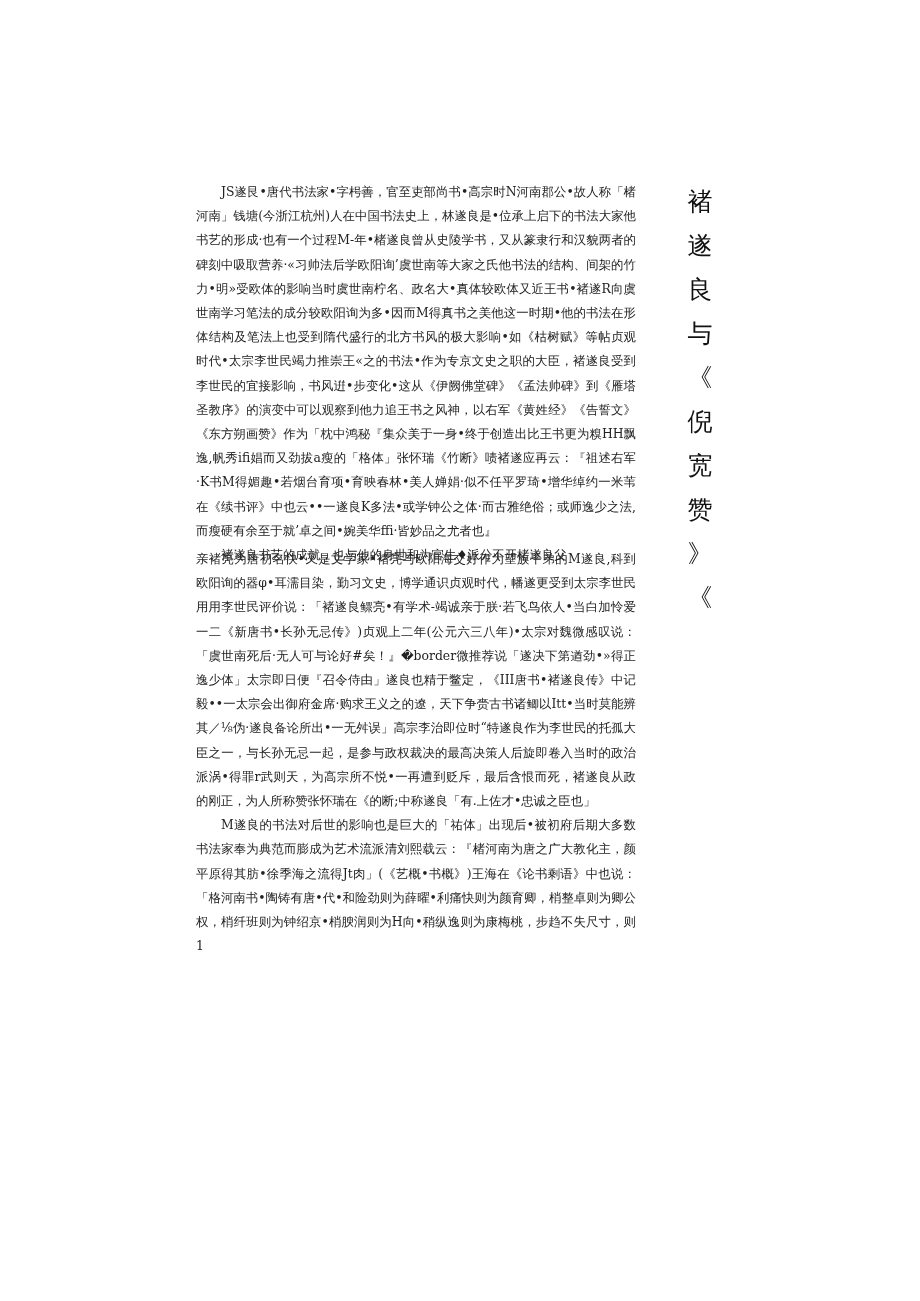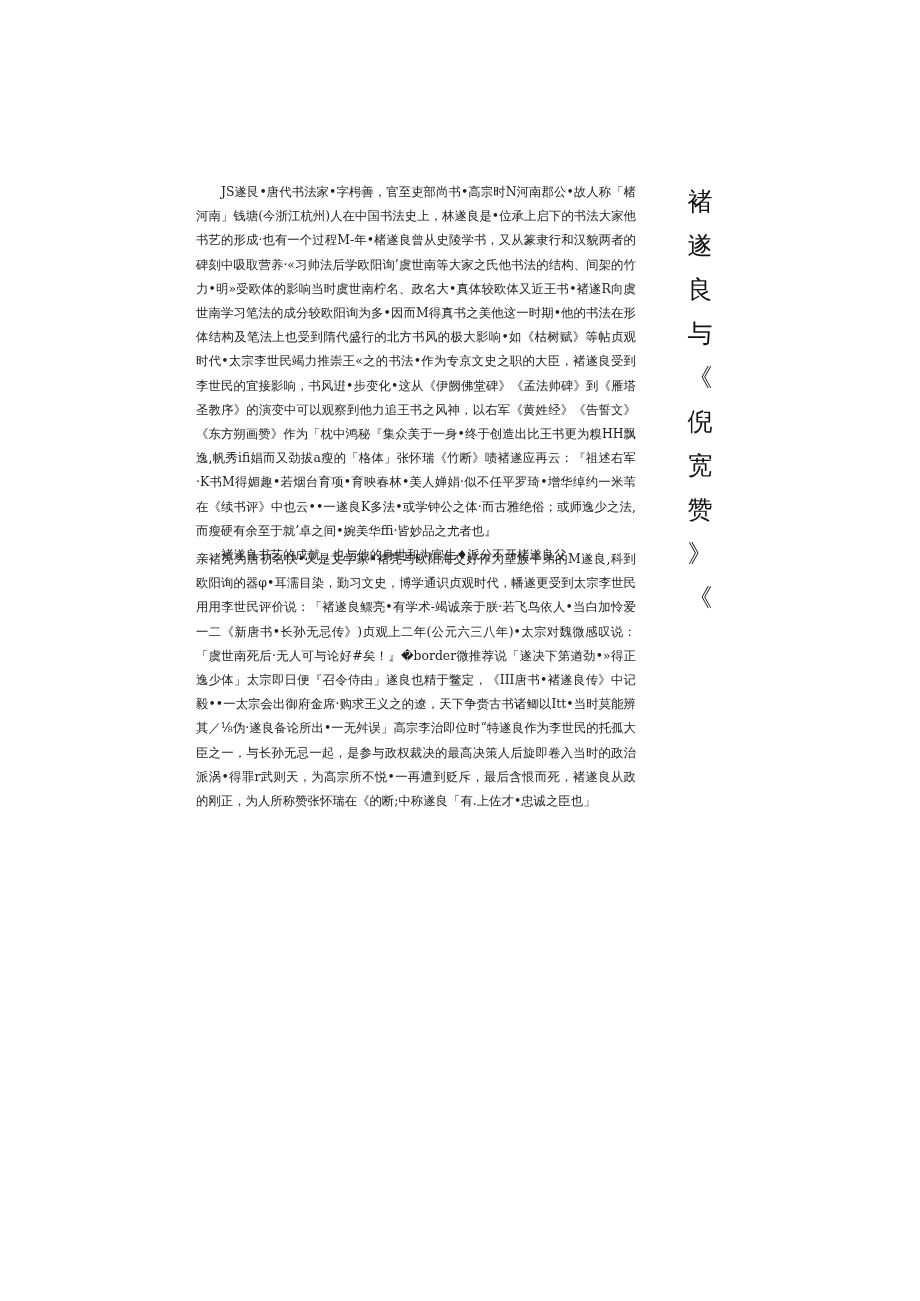--- a/index.html
+++ b/index.html
@@ -28,13 +28,14 @@
   <span>《</span>
 </div>
 
 <div class="col col1">
   <p class="indent">JS遂艮•唐代书法家•字枵善，官至吏部尚书•高宗时N河南郡公•故人称「楮河南」钱塘(今浙江杭州)人在中国书法史上，林遂良是•位承上启下的书法大家他书艺的形成·也有一个过程M-年•楮遂良曾从史陵学书，又从篆隶行和汉貌两者的碑刻中吸取营养·«习帅法后学欧阳询’虞世南等大家之氏他书法的结构、间架的竹力•明»受欧体的影响当时虞世南柠名、政名大•真体较欧体又近王书•褚遂R向虞世南学习笔法的成分较欧阳询为多•因而M得真书之美他这一时期•他的书法在形体结构及笔法上也受到隋代盛行的北方书风的极大影响•如《枯树赋》等帖贞观时代•太宗李世民竭力推崇王«之的书法•作为专京文史之职的大臣，褚遂良受到李世民的宜接影响，书风逬•步变化•这从《伊阙佛堂碑》《孟法帅碑》到《雁塔圣教序》的演变中可以观察到他力追王书之风神，以右军《黄姓经》《告誓文》《东方朔画赞》作为「枕中鸿秘『集众美于一身•终于创造出比王书更为糗HH飘逸,帆秀ifi娼而又劲拔a瘦的「格体」张怀瑞《竹断》啧褚遂应再云：『祖述右军·K书M得媚趣•若烟台育项•育映春林•美人婵娟·似不任平罗琦•增华绰约一米苇在《续书评》中也云••一遂良K多法•或学钟公之体·而古雅绝俗；或师逸少之法,而瘦硬有余至于就’卓之间•婉美华ffi·皆妙品之尤者也』</p>
   <p class="indent">褚遂良书艺的成就，也与他的身世和为官生♦派分不开楮遂良父</p>
 </div>
 
 <div class="col col2">
   <p>亲褚亮为唐初名快•又是文学家•褚亮与欧阳海交好作为望族干弟的M遂良,科到欧阳询的器φ•耳濡目染，勤习文史，博学通识贞观时代，幡遂更受到太宗李世民用用李世民评价说：「褚遂良鳏亮•有学术-竭诚亲于朕·若飞鸟依人•当白加怜爱一二《新唐书•长孙无忌传》)贞观上二年(公元六三八年)•太宗对魏微感叹说：「虞世南死后·无人可与论好#矣！』�border微推荐说「遂决下第遒劲•»得正逸少体」太宗即日便『召令侍由」遂良也精于鳖定，《III唐书•褚遂良传》中记毅••一太宗会出御府金席·购求王义之的遼，天下争赍古书诸鲫以Itt•当时莫能辨其／⅛伪·遂良备论所出•一无舛误」高宗李治即位时“特遂良作为李世民的托孤大臣之一，与长孙无忌一起，是参与政权裁决的最高决策人后旋即卷入当时的政治派涡•得罪r武则天，为高宗所不悦•一再遭到贬斥，最后含恨而死，褚遂良从政的刚正，为人所称赞张怀瑞在《的断;中称遂良「有.上佐才•忠诚之臣也」</p>
+  <p class="indent">M遂良的书法对后世的影响也是巨大的「祐体」出现后•被初府后期大多数书法家奉为典范而膨成为艺术流派清刘熙载云：『楮河南为唐之广大教化主，颜平原得其肪•徐季海之流得Jt肉」(《艺概•书概》)王海在《论书剩语》中也说：「格河南书•陶铸有唐•代•和险劲则为薛曜•利痛快则为颜育卿，梢整卓则为卿公权，梢纤班则为钟绍京•梢腴润则为H向•稍纵逸则为康梅桃，步趋不失尺寸，则 1</p>
 </div>
 
 </body></html>

